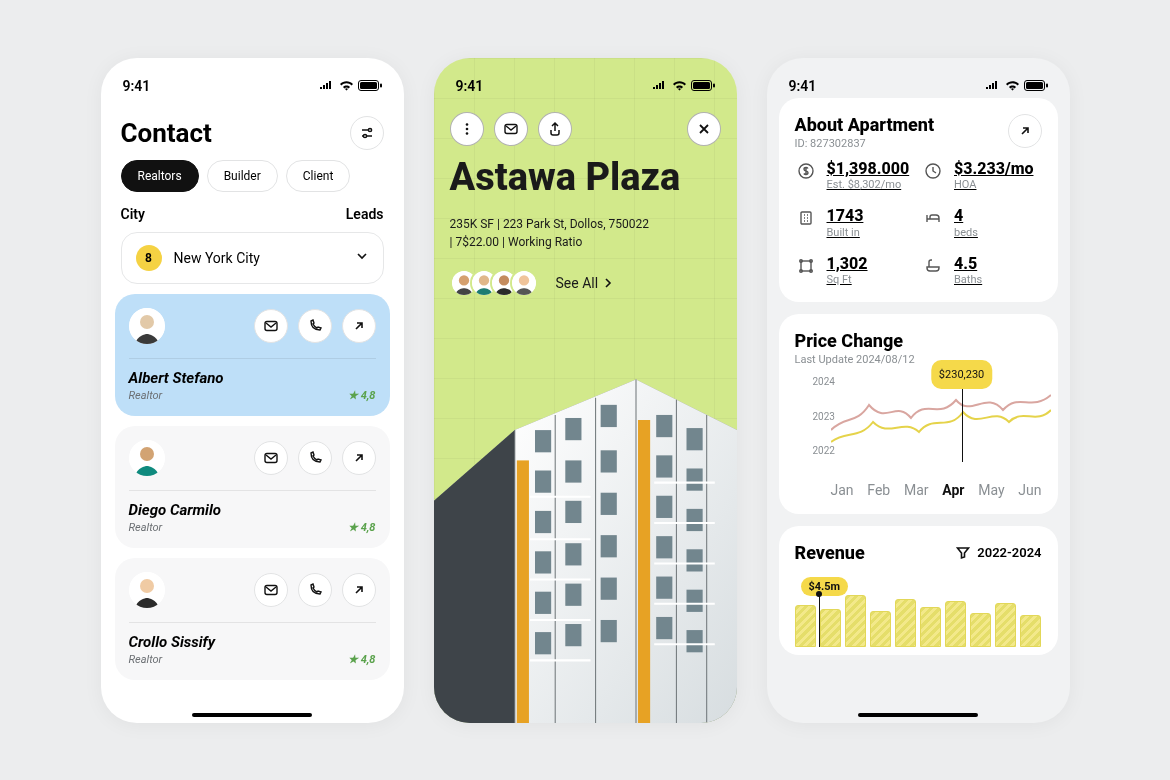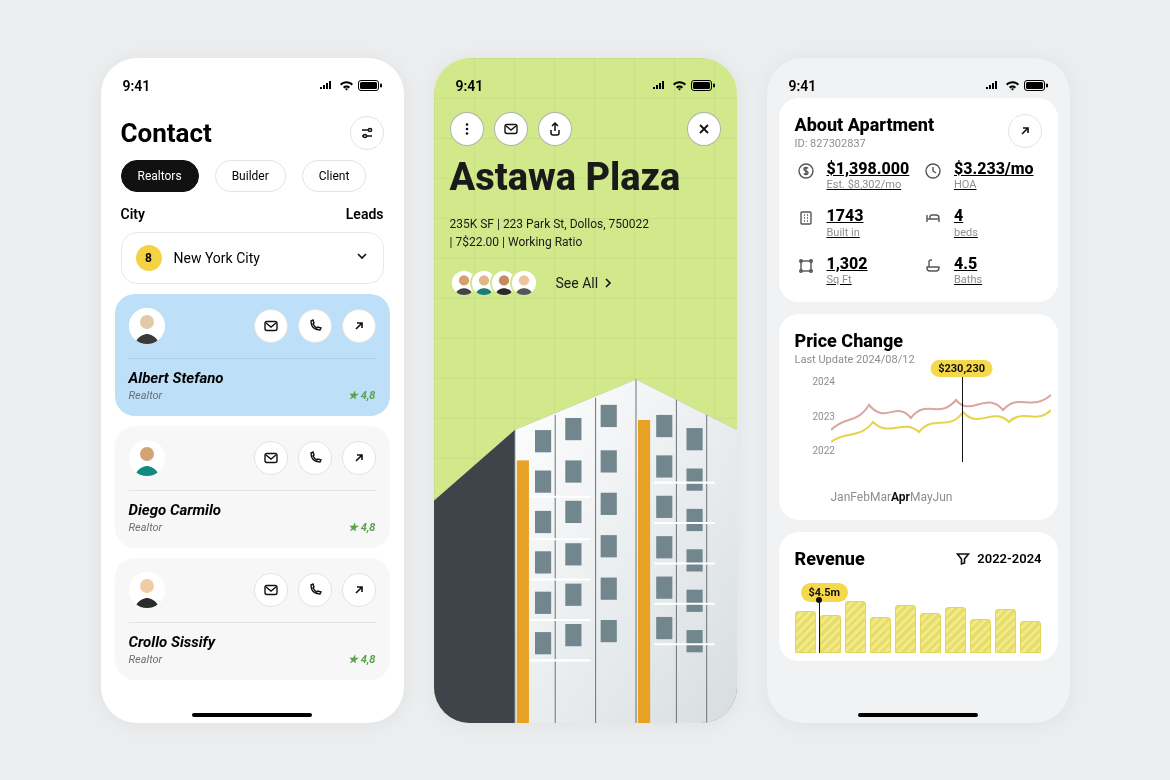--- a/index.html
+++ b/index.html
@@ -37,21 +37,21 @@
   
   .home-indicator {
     position: absolute; bottom: 6px; left: 50%; transform: translateX(-50%);
     width: 120px; height: 4px; background: #000; border-radius: 2px;
   }
 
   
   .p1-header { display:flex; justify-content:space-between; align-items:center; padding: 18px 20px 10px; }
   .p1-title { font-size: 26px; font-weight: 700; }
   .icon-circle { width: 34px; height: 34px; border: 1px solid #e2e3e4; border-radius: 50%; display:flex; align-items:center; justify-content:center; background:#fff; }
-  .chips { display:flex; gap:16px; padding: 0 20px 14px; }
+  .chips { display:flex; gap:8px; padding: 0 20px 14px; }
   .chip { padding: 8px 16px; border-radius: 18px; font-size: 12px; border:1px solid #e2e3e4; background:#fff; }
   .chip-active { background:#111; color:#fff; border-color:#111; }
   .p1-row-head { display:flex; justify-content:space-between; padding: 0 20px 10px; font-size:14px; font-weight:600;}
   .city-select { margin: 0 20px 10px; border:1px solid #e6e7e8; border-radius: 16px; padding: 12px 14px; display:flex; align-items:center; gap:12px; background:#fff;}
   .city-badge { width:26px; height:26px; border-radius:50%; background:#f5d243; display:flex; align-items:center; justify-content:center; font-size:12px; font-weight:700;}
   .city-name { flex:1; font-size:14px; }
   .chev { margin-left:auto; }
 
   .cards { padding: 0 14px; }
   .card { border-radius:20px; padding: 14px; margin-bottom:10px; }
@@ -102,23 +102,23 @@
   .p3-sub { font-size:11px; color:#8a8f93; margin-top:2px;}
   .p3-grid { display:grid; grid-template-columns: 1fr 1fr; row-gap:16px; column-gap:8px;text-decoration:underline; }
   .p3-fact { display:flex; gap:10px; align-items:flex-start; }
   .p3-ico { width:22px; height:22px; display:flex; align-items:center; justify-content:center; color:#6b6f73;}
   .p3-val { font-size:16px; font-weight:800; line-height:1.1;}
   .p3-lab { font-size:11px; color:#8a8f93; margin-top:1px;}
 
   .chart-wrap { position:relative; height:110px; margin-top:4px; }
   .chart-ylabels { position:absolute; left:0; top:6px; height:80px; display:flex; flex-direction:column; justify-content:space-between; font-size:10px; color:#8a8f93;margin-left:18px; }
   .chart-svg { position:absolute; left:36px; right:0; top:0; height:90px; }
-  .chart-xlabels { display:flex; font-size:12px; color:#8a8f93; padding-left:36px; margin-top:10px;}
+  .chart-xlabels { display:flex; justify-content:space-between; font-size:14px; color:#8a8f93; padding-left:36px; margin-top:2px;}
   .chart-xlabels .active { font-weight:700; color:#111; }
-  .chart-marker { position:absolute; top:-10px; transform:translateX(-50%); background:#f5d94a; color:#111; font-size:11px; font-weight:700; padding:2px 8px; border-radius:10px; white-space:nowrap;}
+  .chart-marker { position:absolute; top:-10px; transform:translateX(-50%); background:#f5d94a; color:#111; font-size:11px; font-weight:400; padding:8px 8px; border-radius:10px; white-space:nowrap;}
   .vline { position:absolute; top:4px; bottom:18px; width:1px; background:#111;}
 
   .rev-head { display:flex; justify-content:space-between; align-items:center; }
   .rev-title { font-size:18px; font-weight:800; }
   .rev-filter { display:flex; align-items:center; gap:6px; font-size:13px; font-weight:600;}
   .rev-chart { position:relative; height:70px; margin-top:14px; overflow:hidden; }
   .rev-marker { position:absolute; left:6px; top:0; background:#f5d94a; color:#111; font-size:11px; font-weight:700; padding:3px 8px; border-radius:10px;}
   .rev-bars { position:absolute; left:0; right:0; bottom:0; height:52px; display:flex; align-items:flex-end; gap:4px; }
   .rev-bar { flex:1; background: repeating-linear-gradient(135deg, #e5de6a 0 3px, transparent 3px 6px), #f3e98a; border:1px solid #e2d758; border-top-left-radius:3px; border-top-right-radius:3px;}
   .rev-vline { position:absolute; top:18px; bottom:0; width:1px; background:#111; }

